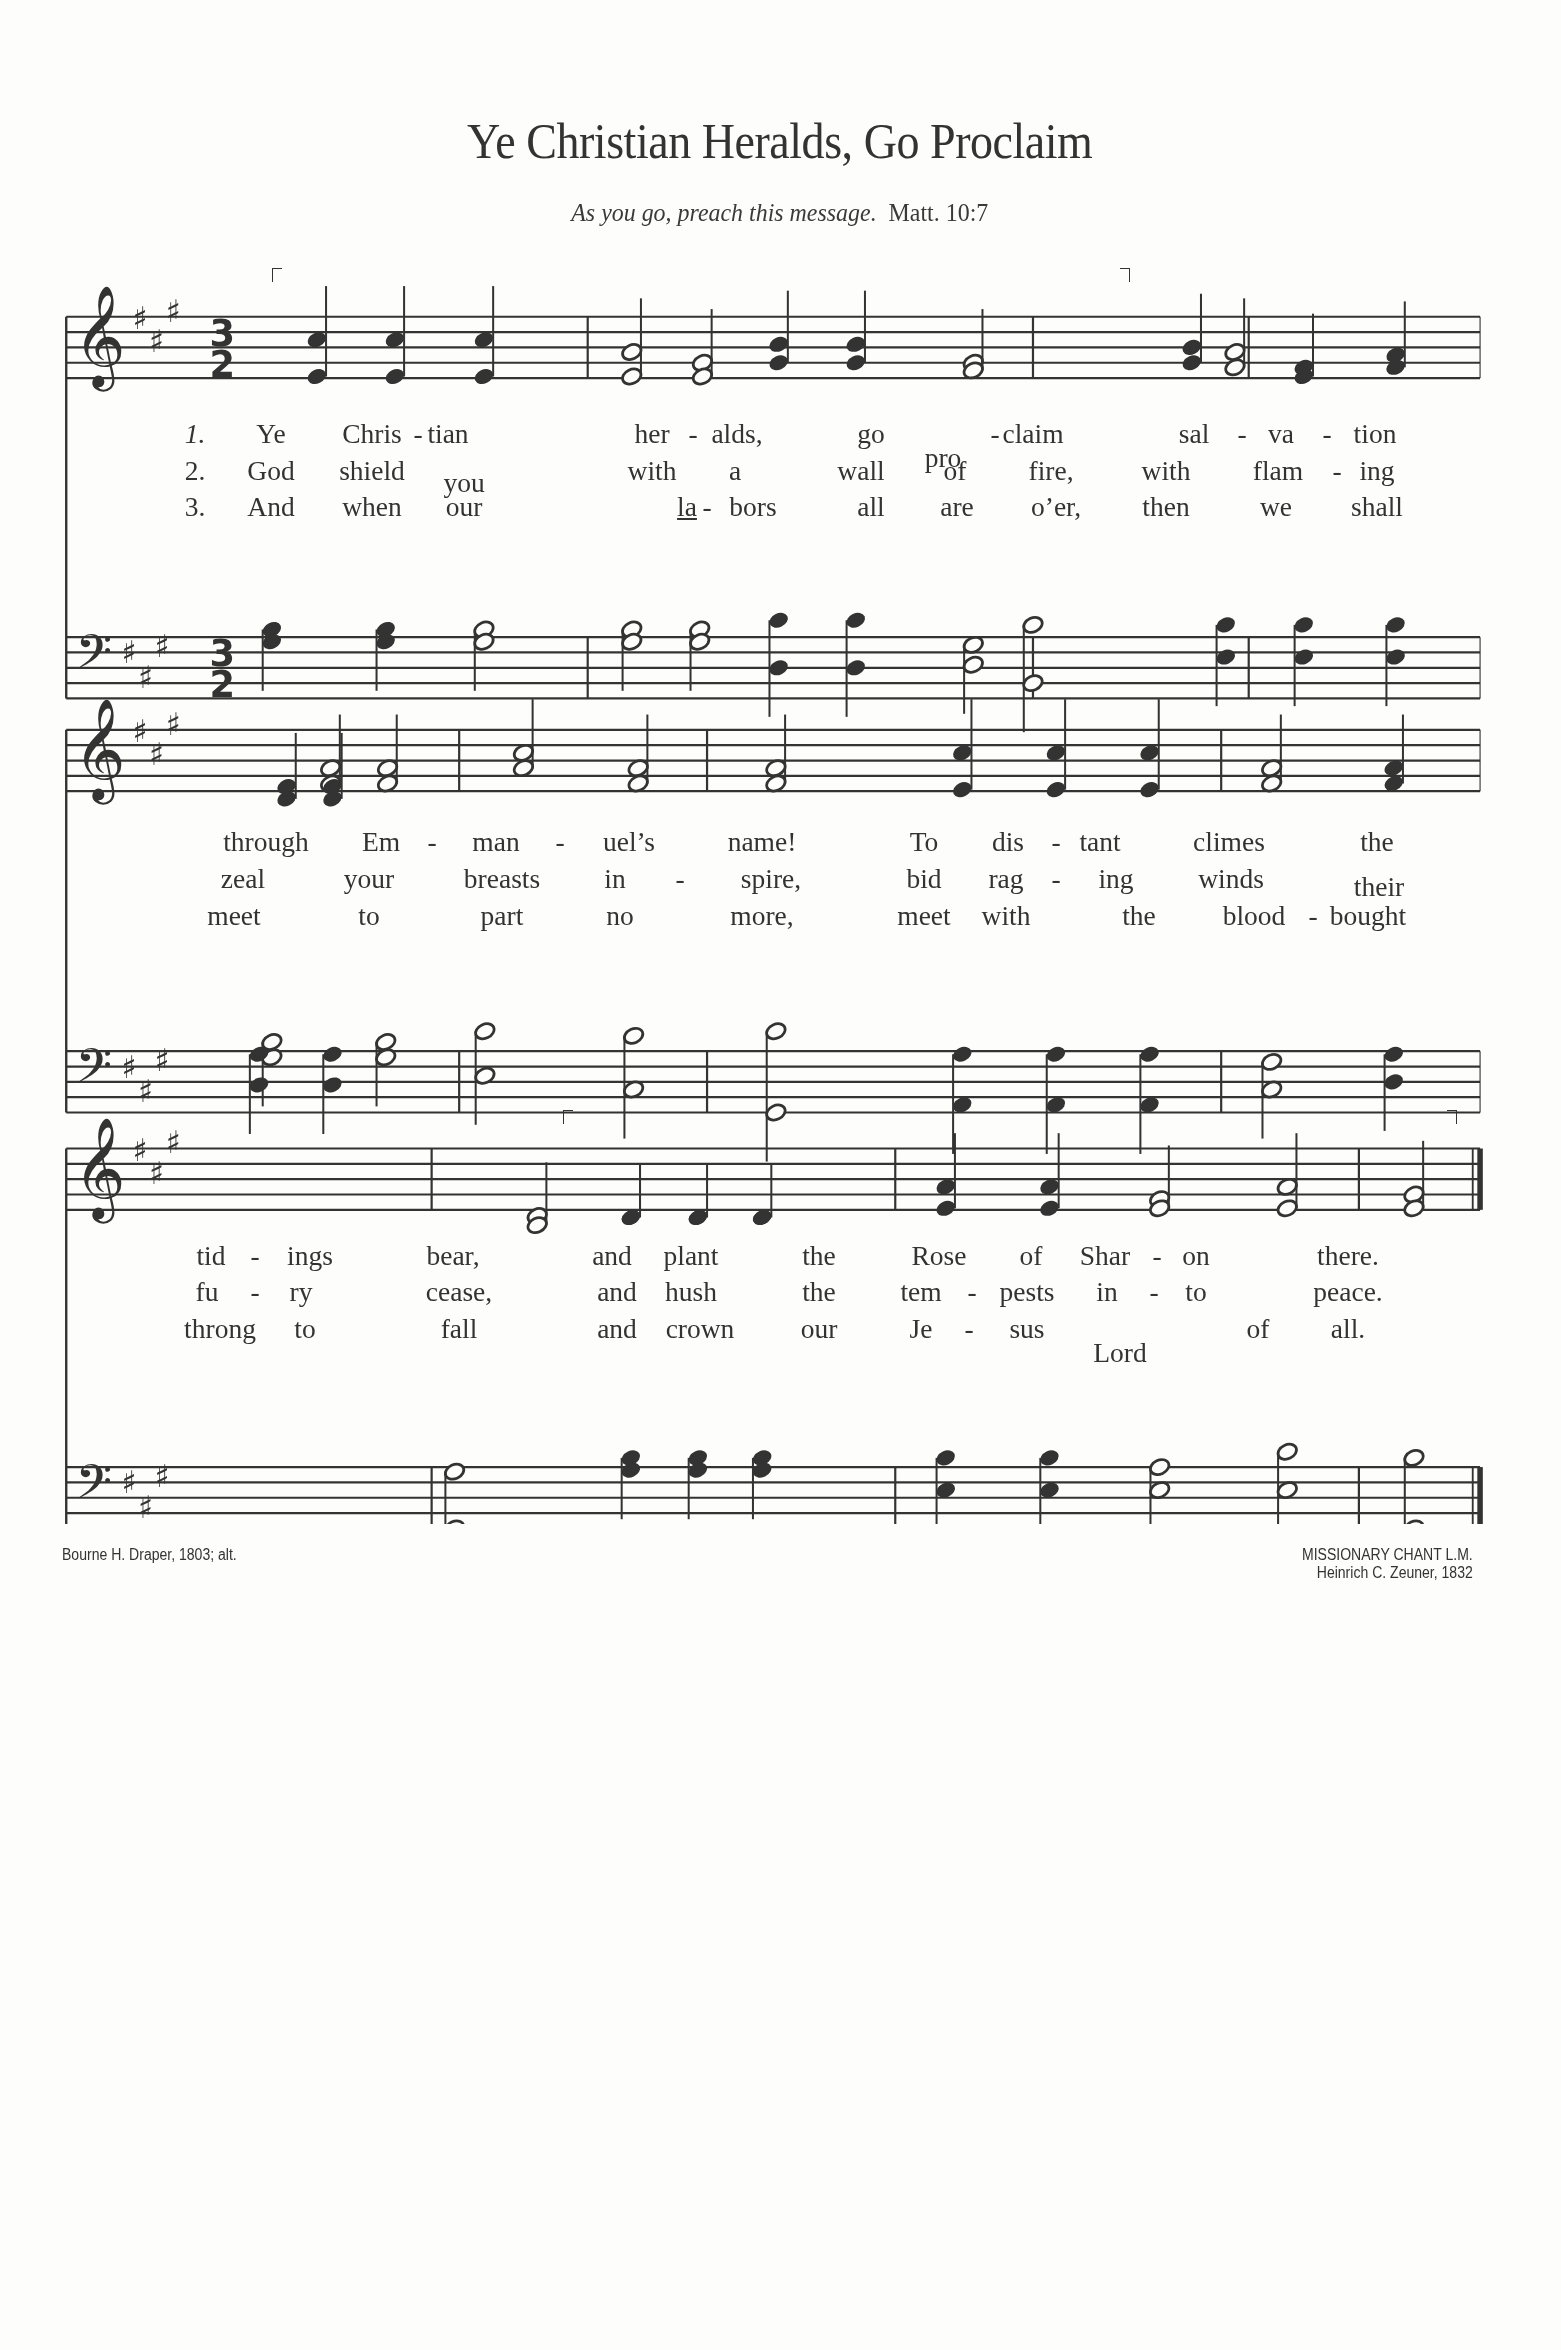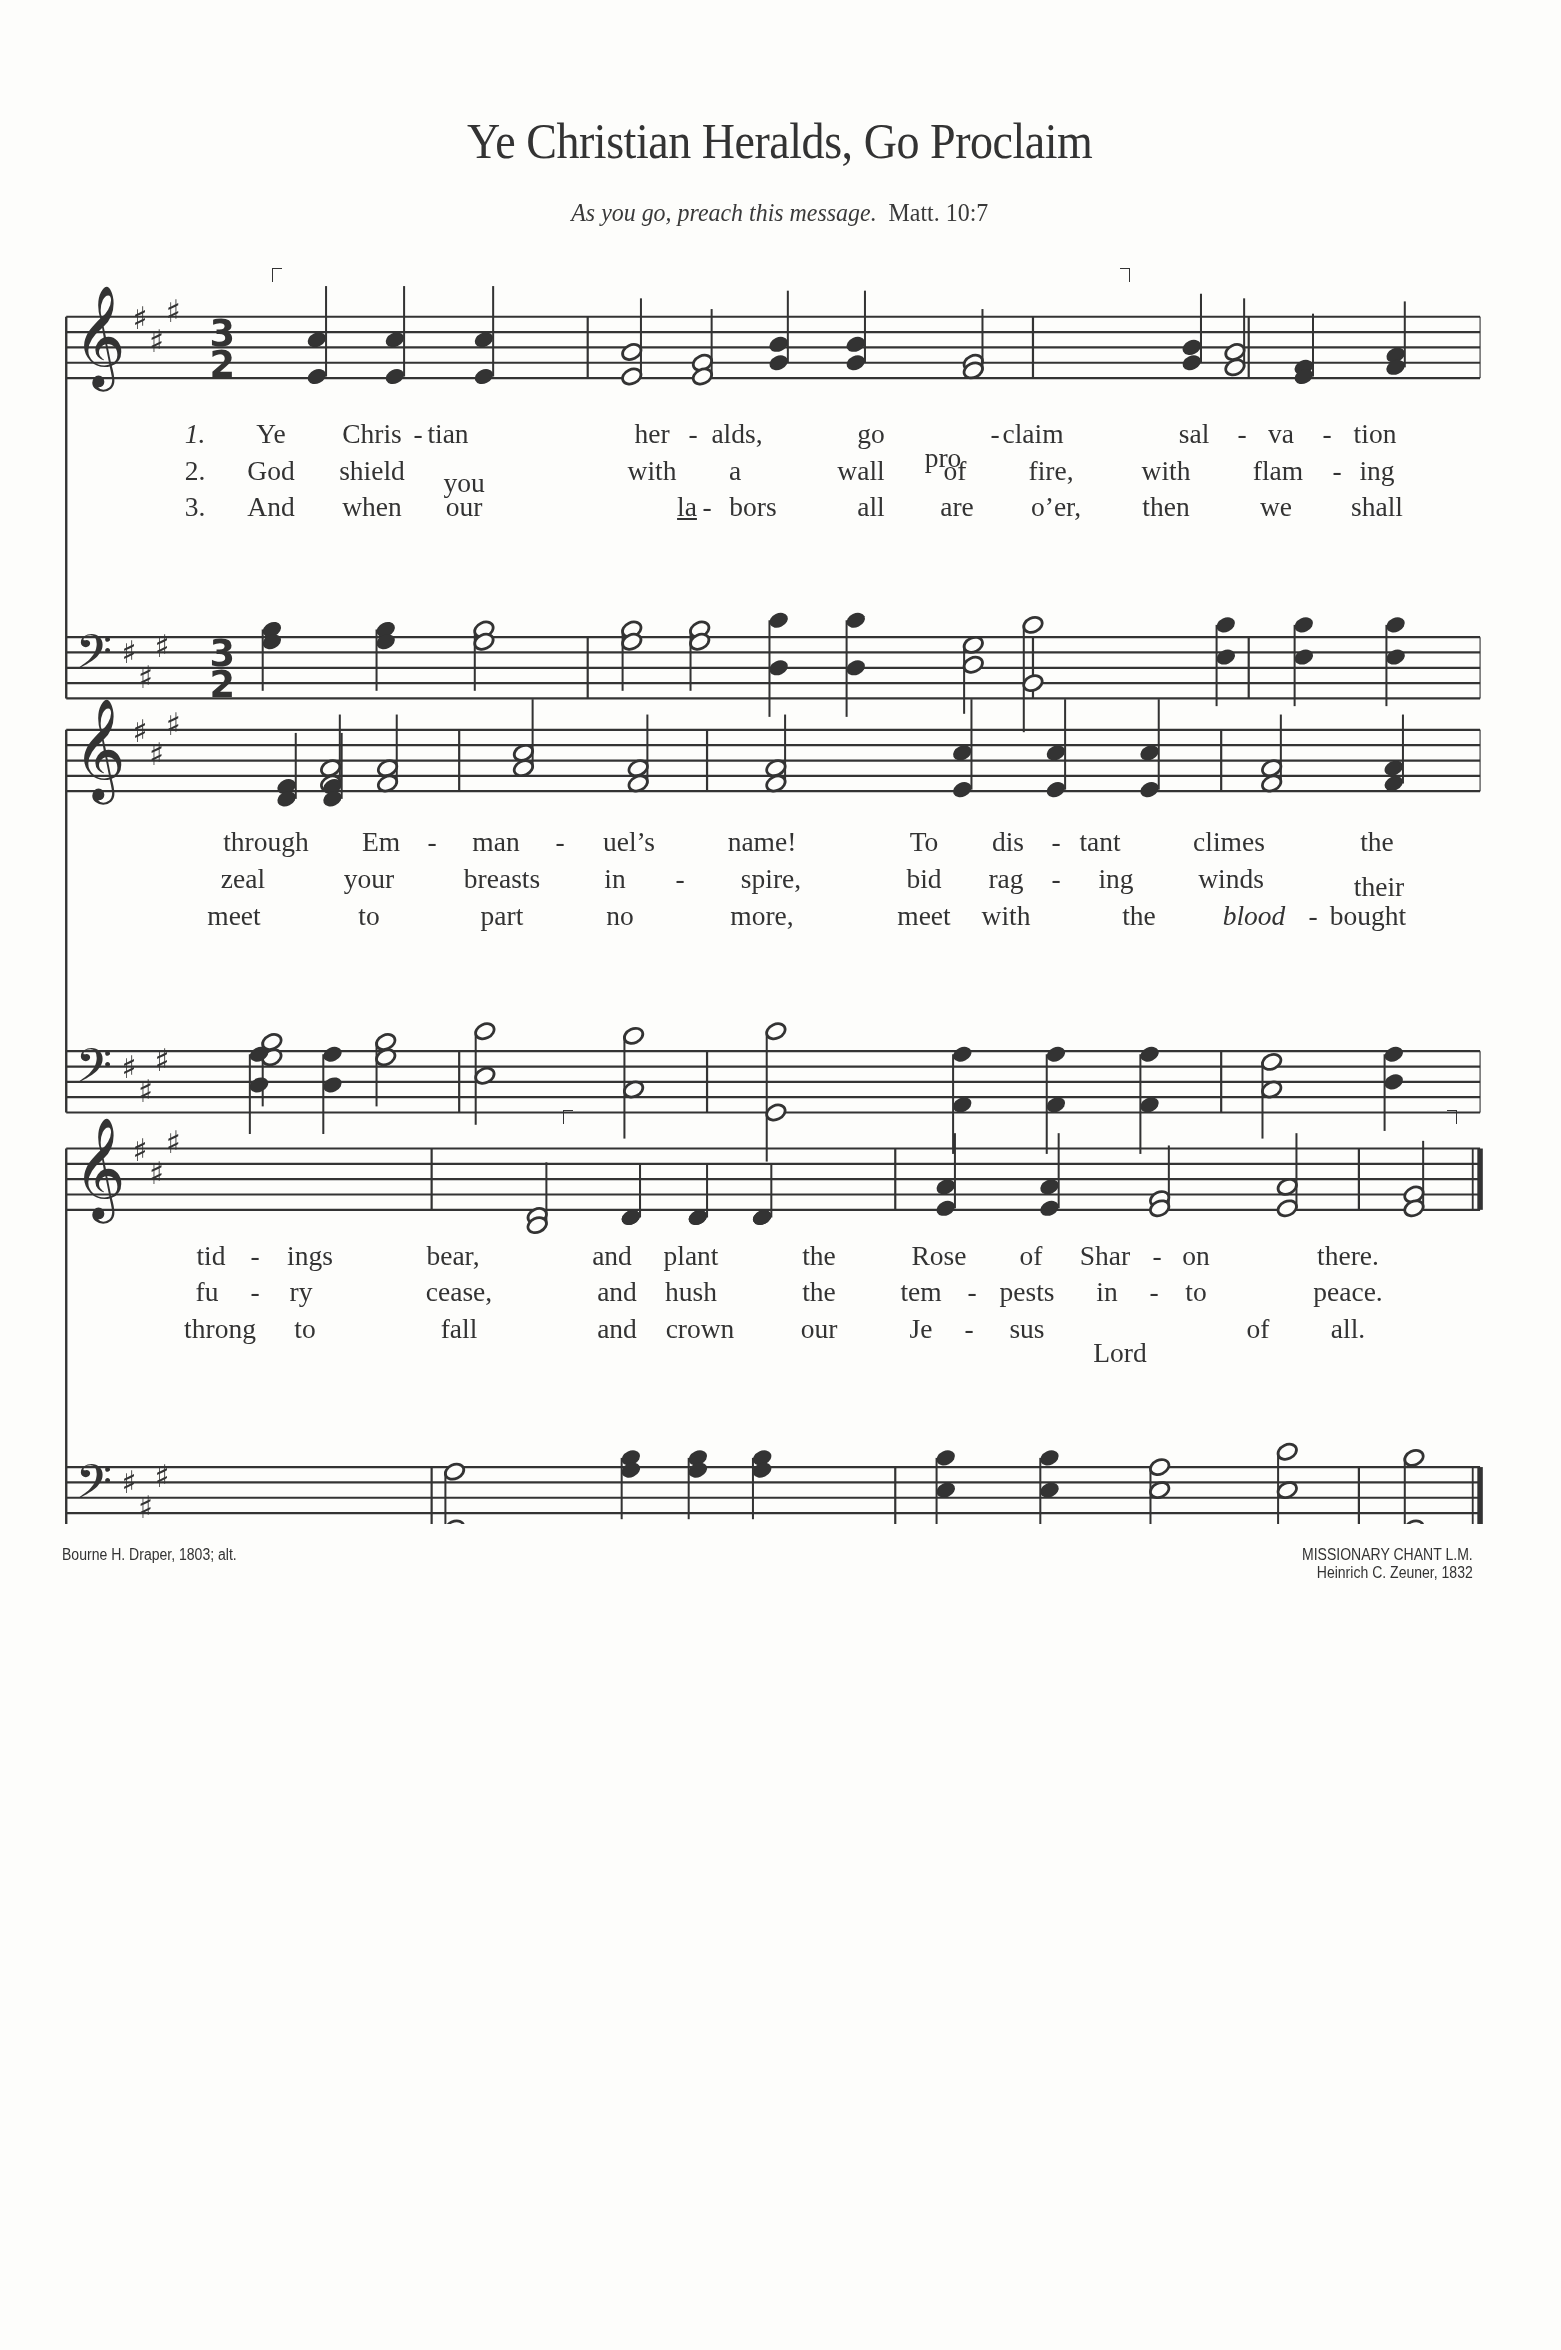--- a/index.html
+++ b/index.html
@@ -429,21 +429,21 @@
     </div>
     <div class="lyric-row" style="top: 900px; left: 0px;">
       <span style="left: 234px;">meet</span>
       <span style="left: 369px;">to</span>
       <span style="left: 502px;">part</span>
       <span style="left: 620px;">no</span>
       <span style="left: 762px;">more,</span>
       <span style="left: 924px;">meet</span>
       <span style="left: 1006px;">with</span>
       <span style="left: 1139px;">the</span>
-      <span style="left: 1254px; font-style: italic;">blood</span>
+      <span style="left: 1254px;">blood</span>
       <span style="left: 1313px;">-</span>
       <span style="left: 1368px; text-align: center;">bought</span>
     </div>
     <div class="lyric-row" style="top: 1240px; left: 0px;">
       <span style="left: 211px;">tid</span>
       <span style="left: 255px;">-</span>
       <span style="left: 310px;">ings</span>
       <span style="left: 453px;">bear,</span>
       <span style="left: 612px;">and</span>
       <span style="left: 691px;">plant</span>

